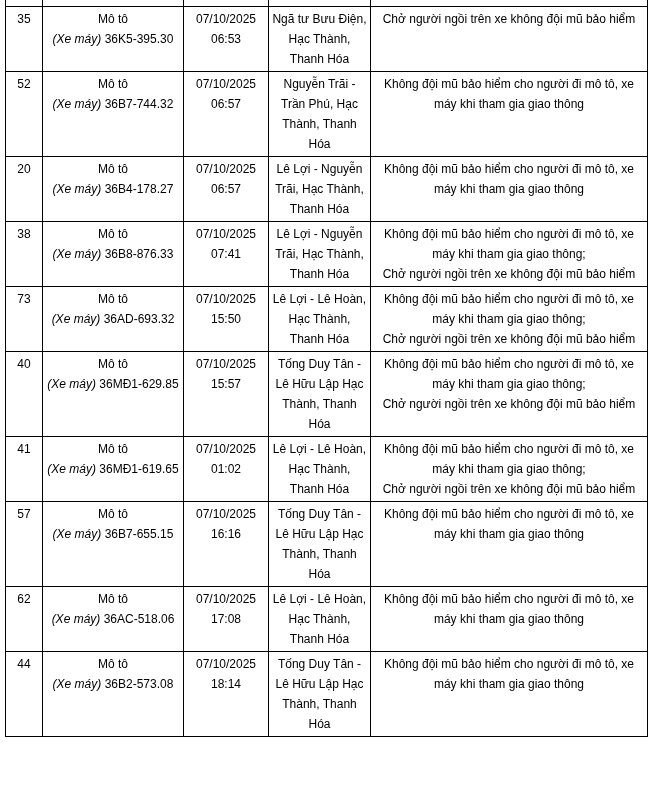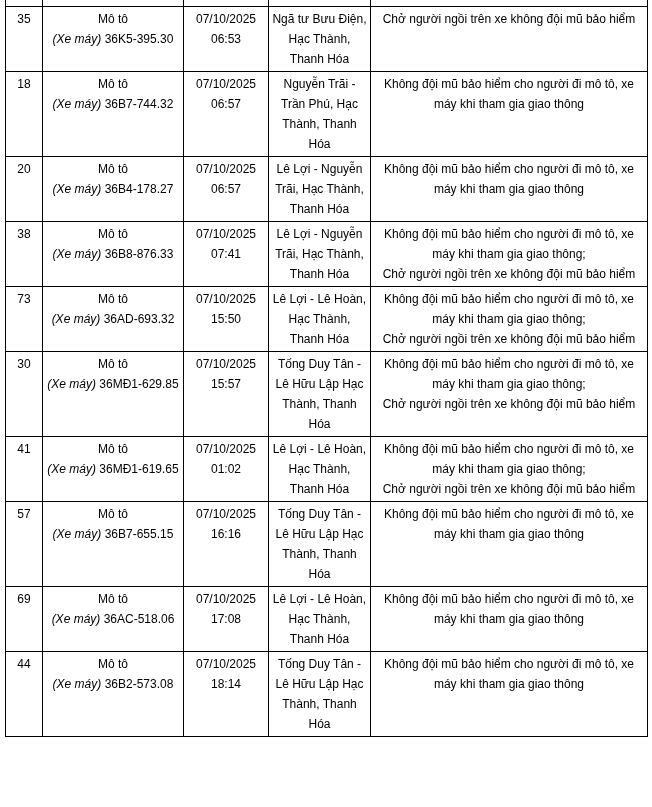--- a/index.html
+++ b/index.html
@@ -73,21 +73,21 @@
       <div>07/10/2025</div>
       <div>06:53</div>
     </td>
     <td>Ngã tư Bưu Điện, Hạc Thành, Thanh Hóa</td>
     <td>
           <div>Chở người ngồi trên xe không đội mũ bảo hiểm</div>
         </td>
   </tr>
       <tr>
     <td>
-      <span>18</span>
+      <span>52</span>
     </td>
     <td>
       <div>Mô tô</div>
       <div><span class="veh-note">(Xe máy)</span> <span>36B7-744.32</span></div>
     </td>
     <td>
       <div>07/10/2025</div>
       <div>06:57</div>
     </td>
     <td>Nguyễn Trãi - Trần Phú, Hạc Thành, Thanh Hóa</td>
@@ -143,21 +143,21 @@
       <div>15:50</div>
     </td>
     <td>Lê Lợi - Lê Hoàn, Hạc Thành, Thanh Hóa</td>
     <td>
           <div>Không đội mũ bảo hiểm cho người đi mô tô, xe máy khi tham gia giao thông;</div>
           <div>Chở người ngồi trên xe không đội mũ bảo hiểm</div>
         </td>
   </tr>
       <tr>
     <td>
-      <span>30</span>
+      <span>40</span>
     </td>
     <td>
       <div>Mô tô</div>
       <div><span class="veh-note">(Xe máy)</span> <span>36MĐ1-629.85</span></div>
     </td>
     <td>
       <div>07/10/2025</div>
       <div>15:57</div>
     </td>
     <td>Tống Duy Tân - Lê Hữu Lập Hạc Thành, Thanh Hóa</td>
@@ -196,21 +196,21 @@
       <div>07/10/2025</div>
       <div>16:16</div>
     </td>
     <td>Tống Duy Tân - Lê Hữu Lập Hạc Thành, Thanh Hóa</td>
     <td>
           <div>Không đội mũ bảo hiểm cho người đi mô tô, xe máy khi tham gia giao thông</div>
         </td>
   </tr>
       <tr>
     <td>
-      <span>69</span>
+      <span>62</span>
     </td>
     <td>
       <div>Mô tô</div>
       <div><span class="veh-note">(Xe máy)</span> <span>36AC-518.06</span></div>
     </td>
     <td>
       <div>07/10/2025</div>
       <div>17:08</div>
     </td>
     <td>Lê Lợi - Lê Hoàn, Hạc Thành, Thanh Hóa</td>

